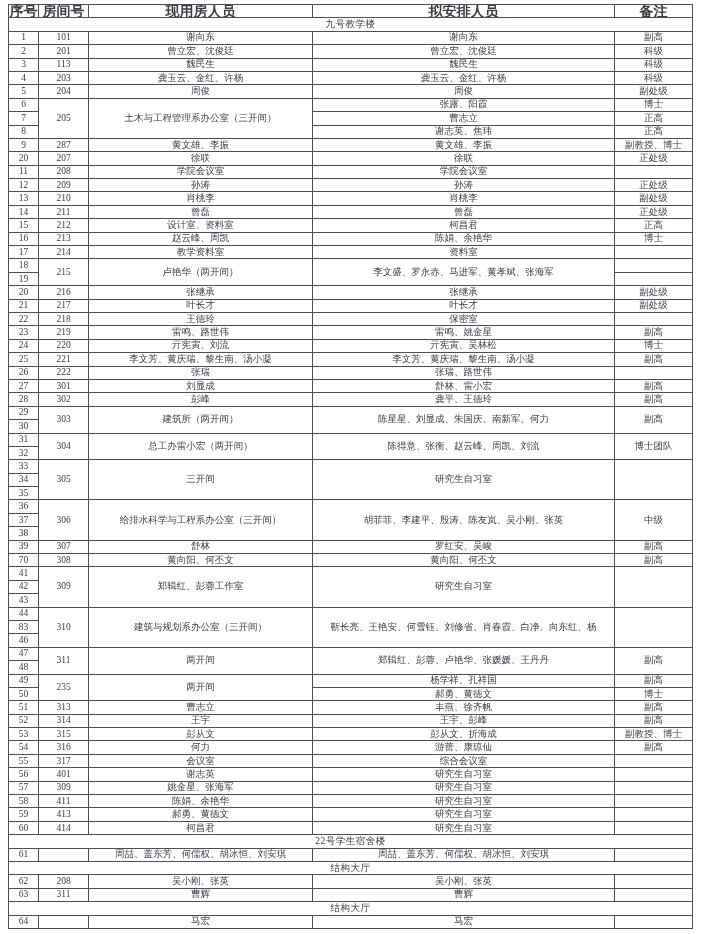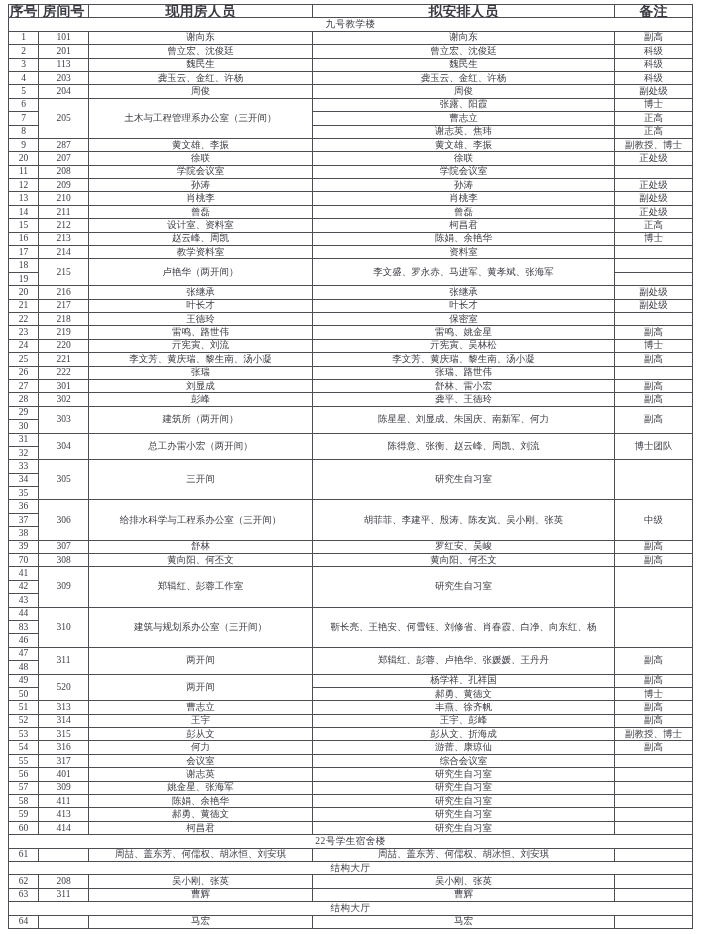--- a/index.html
+++ b/index.html
@@ -359,21 +359,21 @@
           <td rowspan="2">311</td>
           <td rowspan="2">两开间</td>
           <td rowspan="2">郑辑红、彭蓉、卢艳华、张媛媛、王丹丹</td>
           <td rowspan="2">副高</td>
         </tr>
         <tr>
           <td>48</td>
         </tr>
         <tr>
           <td>49</td>
-          <td rowspan="2">520</td>
+          <td rowspan="2">235</td>
           <td rowspan="2">两开间</td>
           <td>杨学祥、孔祥国</td>
           <td>副高</td>
         </tr>
         <tr>
           <td>50</td>
           <td>郝勇、黄德文</td>
           <td>博士</td>
         </tr>
         <tr>

